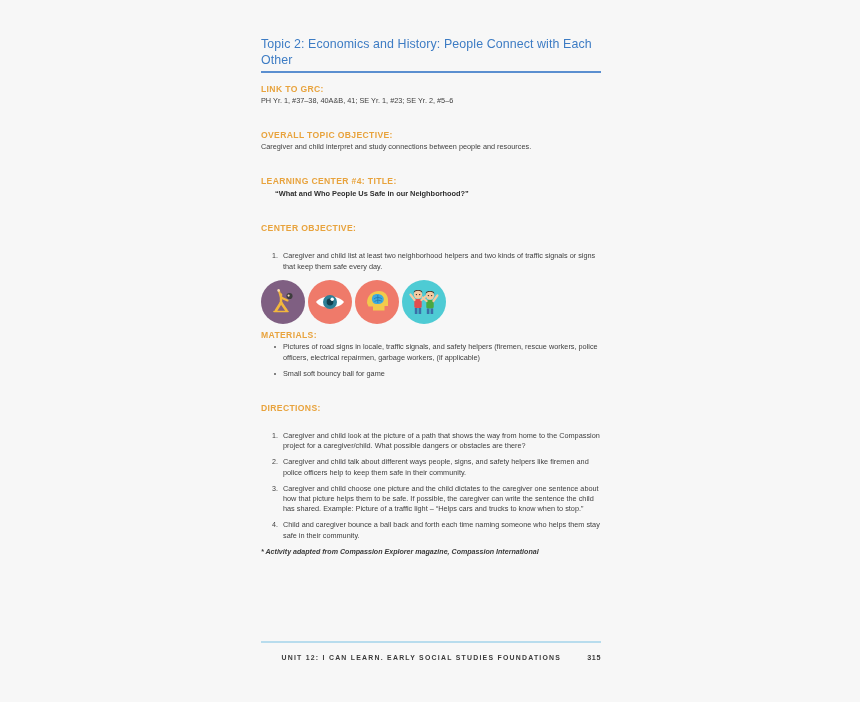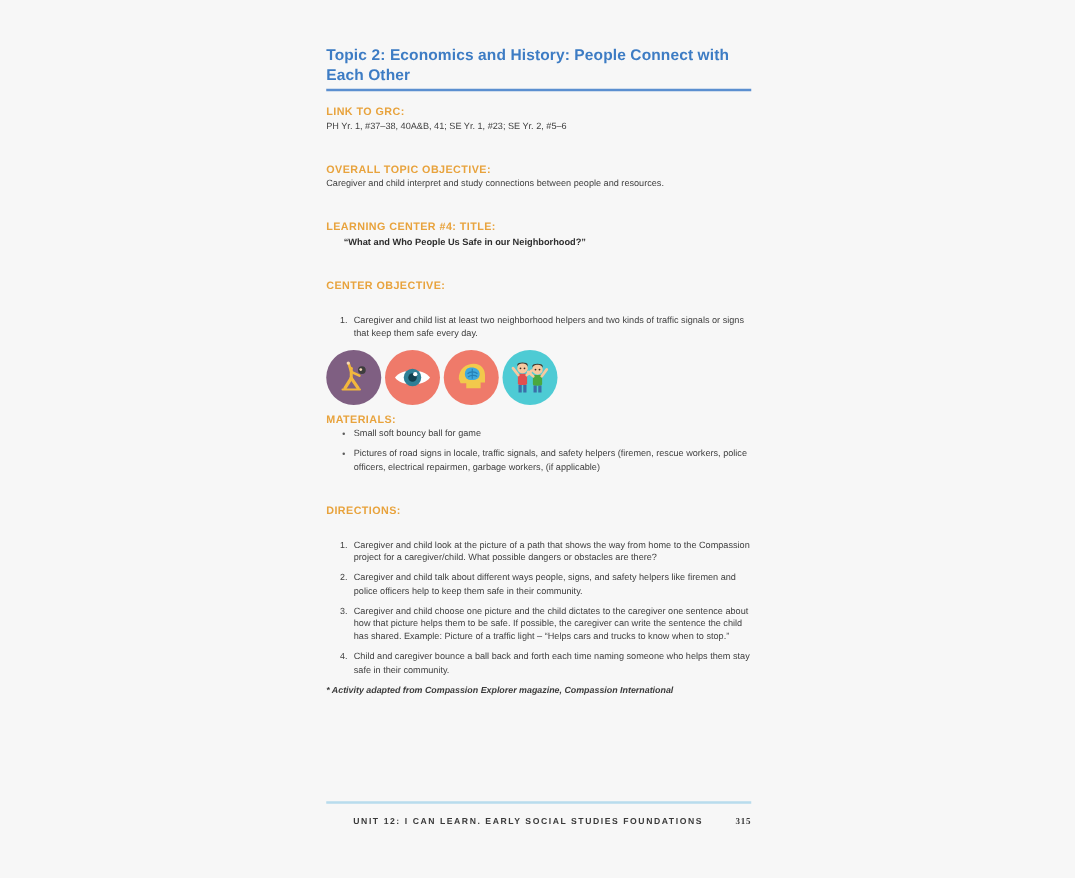--- a/index.html
+++ b/index.html
@@ -25,21 +25,21 @@
     left: 261px;
     top: 36px;
     width: 340px;
   }
 
   
   .topic-title {
     color: #3d7cc4;
     font-size: 12.4px;
     line-height: 16px;
-    font-weight: 700;
+    font-weight: 400;
     letter-spacing: 0.1px;
     margin: 0;
     padding-bottom: 3px;
   }
   .title-rule {
     height: 1.6px;
     background: #5b8fd0;
     width: 340px;
     margin-bottom: 11px;
   }
@@ -169,21 +169,20 @@
     font-weight: 700;
     letter-spacing: 1.25px;
     text-transform: uppercase;
   }
   .footer-page {
     color: #3a3a3a;
     font-size: 7.2px;
     font-weight: 700;
     letter-spacing: 0.6px;
     margin-left: 26px;
-    font-family: Liberation Serif, serif;
   }
 </style>
 </head>
 <body>
 
 <div class="page">
 
   <div class="content">
 
     <h1 class="topic-title">Topic 2: Economics and History: People Connect with Each Other</h1>
@@ -269,22 +268,22 @@
           <rect x="19.8" y="21.5" width="2.6" height="5.5" fill="#3a6fa8"></rect>
           <rect x="23.6" y="21.5" width="2.6" height="5.5" fill="#3a6fa8"></rect>
         </svg>
       </div>
 
     </div>
 
     <div>
       <div class="sec-head">MATERIALS:</div>
       <ul class="bul-list">
+        <li>Pictures of road signs in locale, traffic signals, and safety helpers (firemen, rescue workers, police officers, electrical repairmen, garbage workers, (if applicable)</li>
         <li>Small soft bouncy ball for game</li>
-        <li>Pictures of road signs in locale, traffic signals, and safety helpers (firemen, rescue workers, police officers, electrical repairmen, garbage workers, (if applicable)</li>
       </ul>
     </div>
 
     <div>
       <div class="sec-head mt">DIRECTIONS:</div>
       <ol class="num-list">
         <li>Caregiver and child look at the picture of a path that shows the way from home to the Compassion project for a caregiver/child. What possible dangers or obstacles are there?</li>
         <li>Caregiver and child talk about different ways people, signs, and safety helpers like firemen and police officers help to keep them safe in their community.</li>
         <li>Caregiver and child choose one picture and the child dictates to the caregiver one sentence about how that picture helps them to be safe.  If possible, the caregiver can write the sentence the child has shared.  Example:  Picture of a traffic light – “Helps cars and trucks to know when to stop.”</li>
         <li>Child and caregiver bounce a ball back and forth each time naming someone who helps them stay safe in their community.</li>

